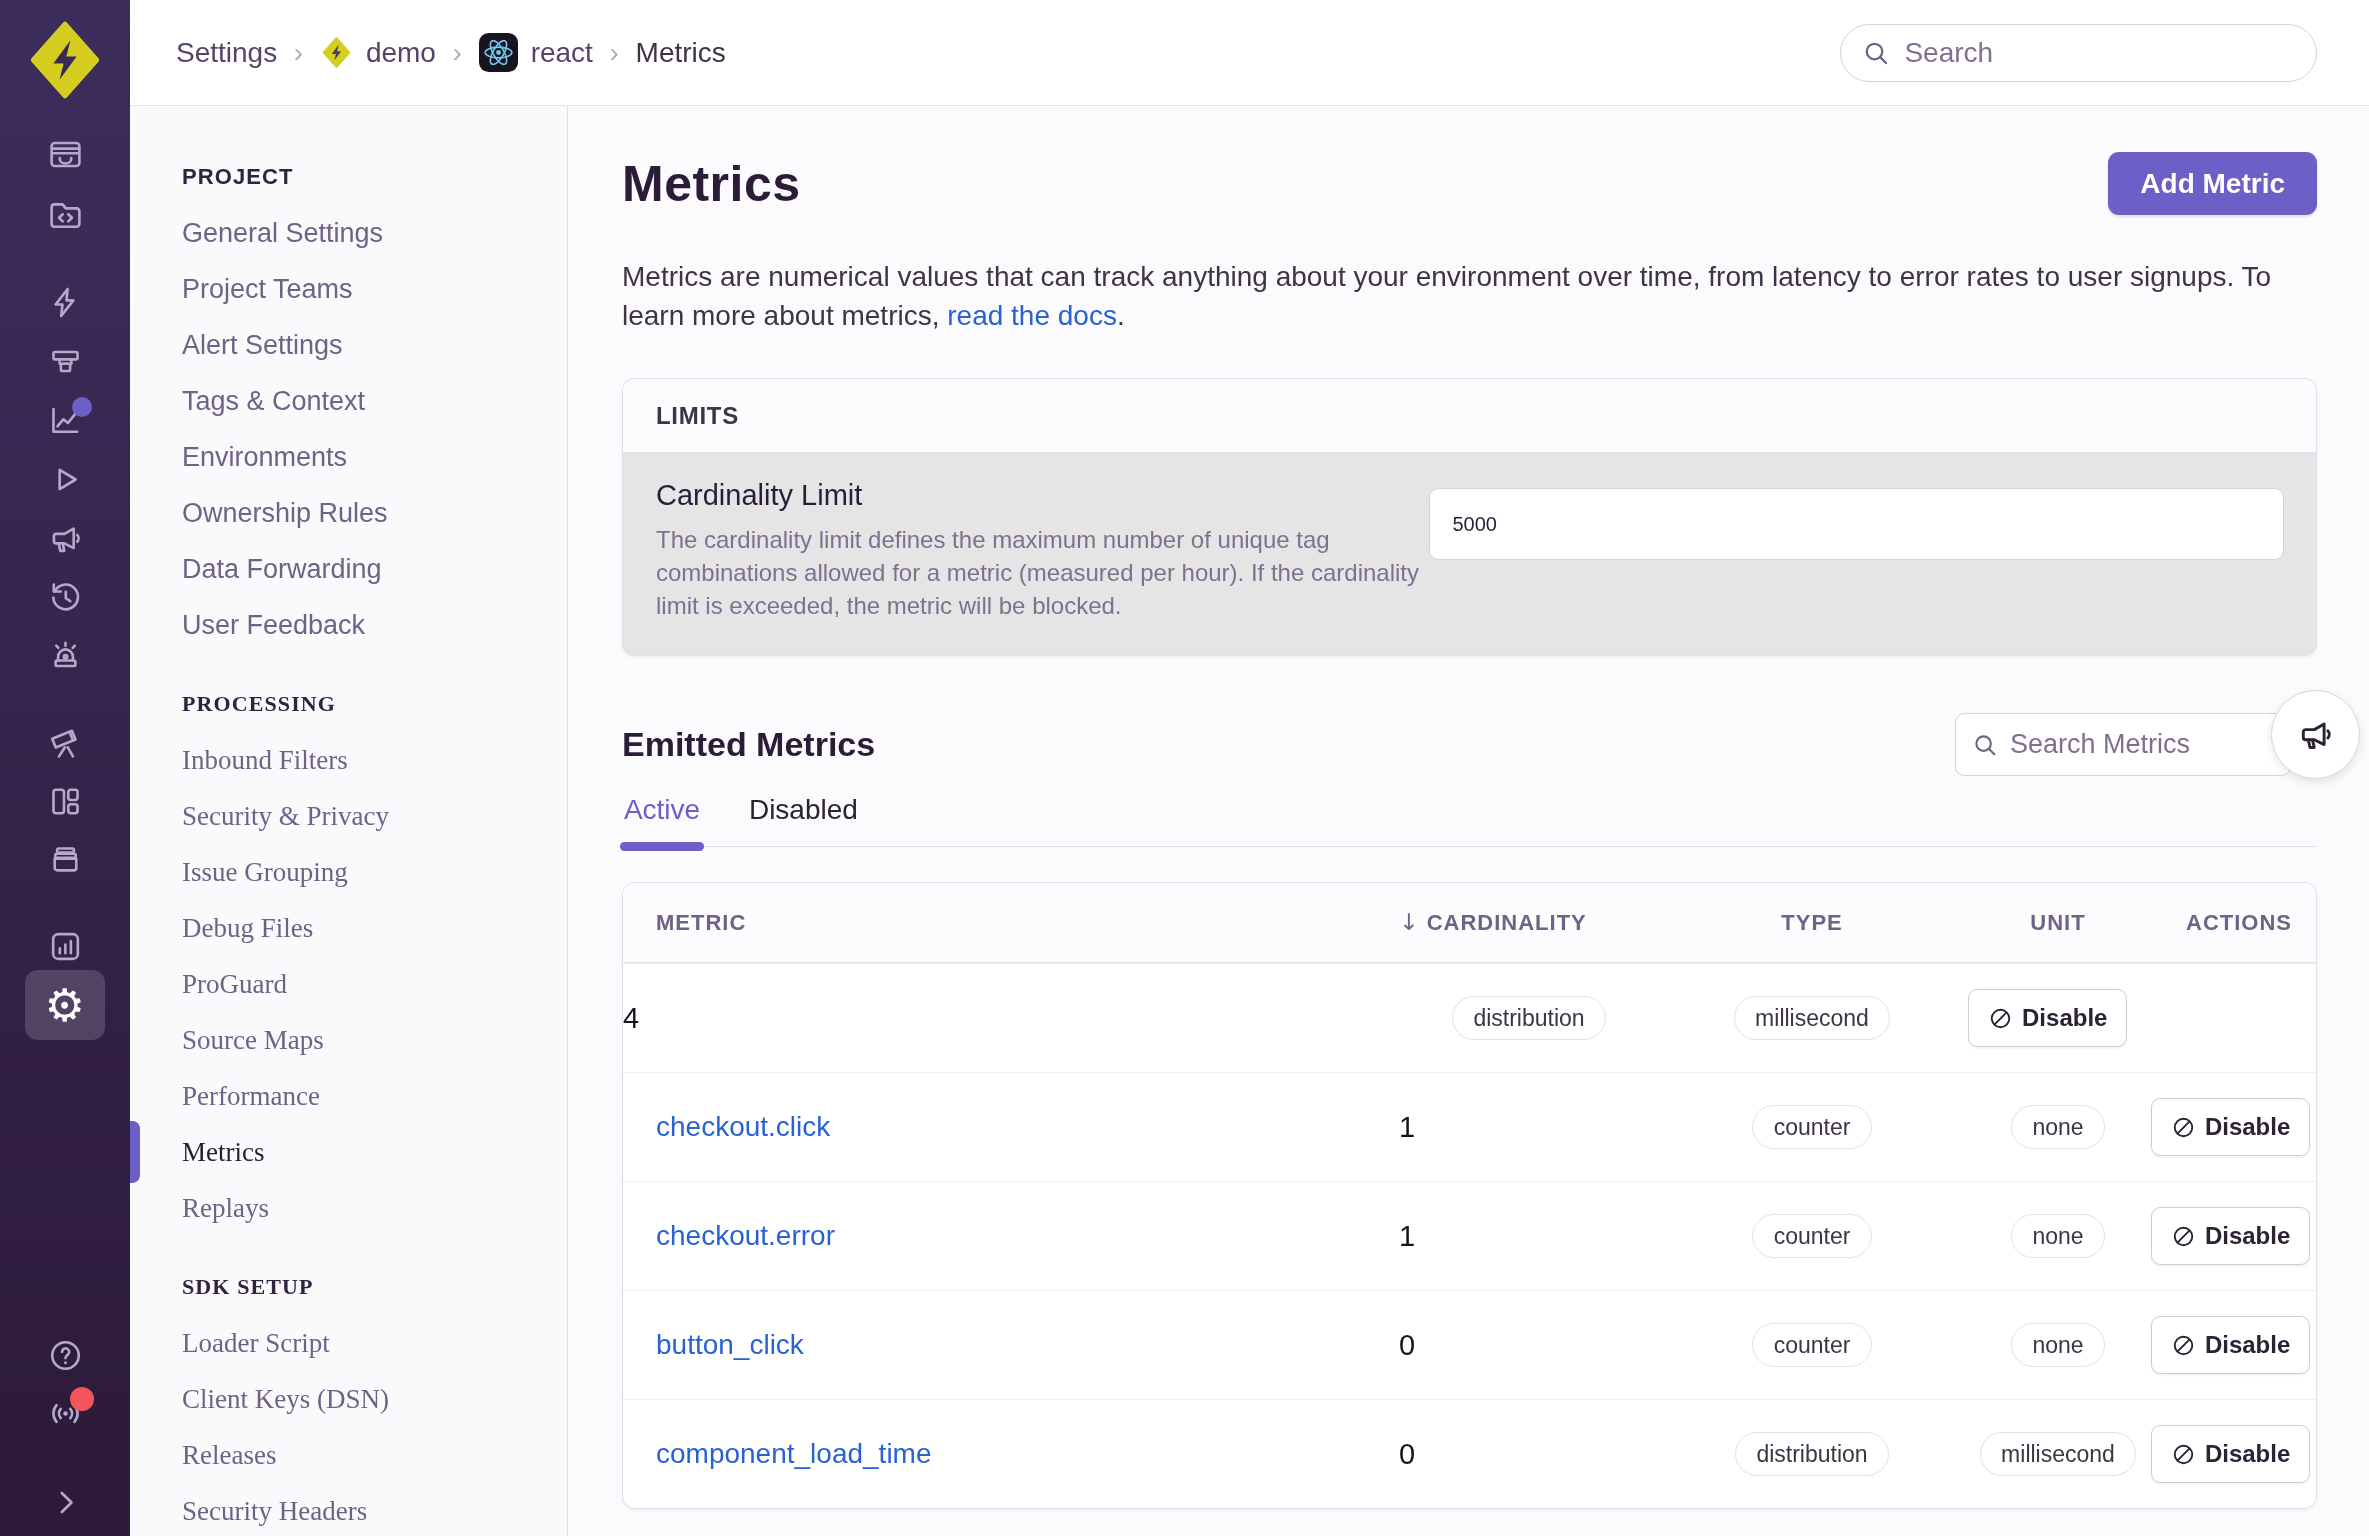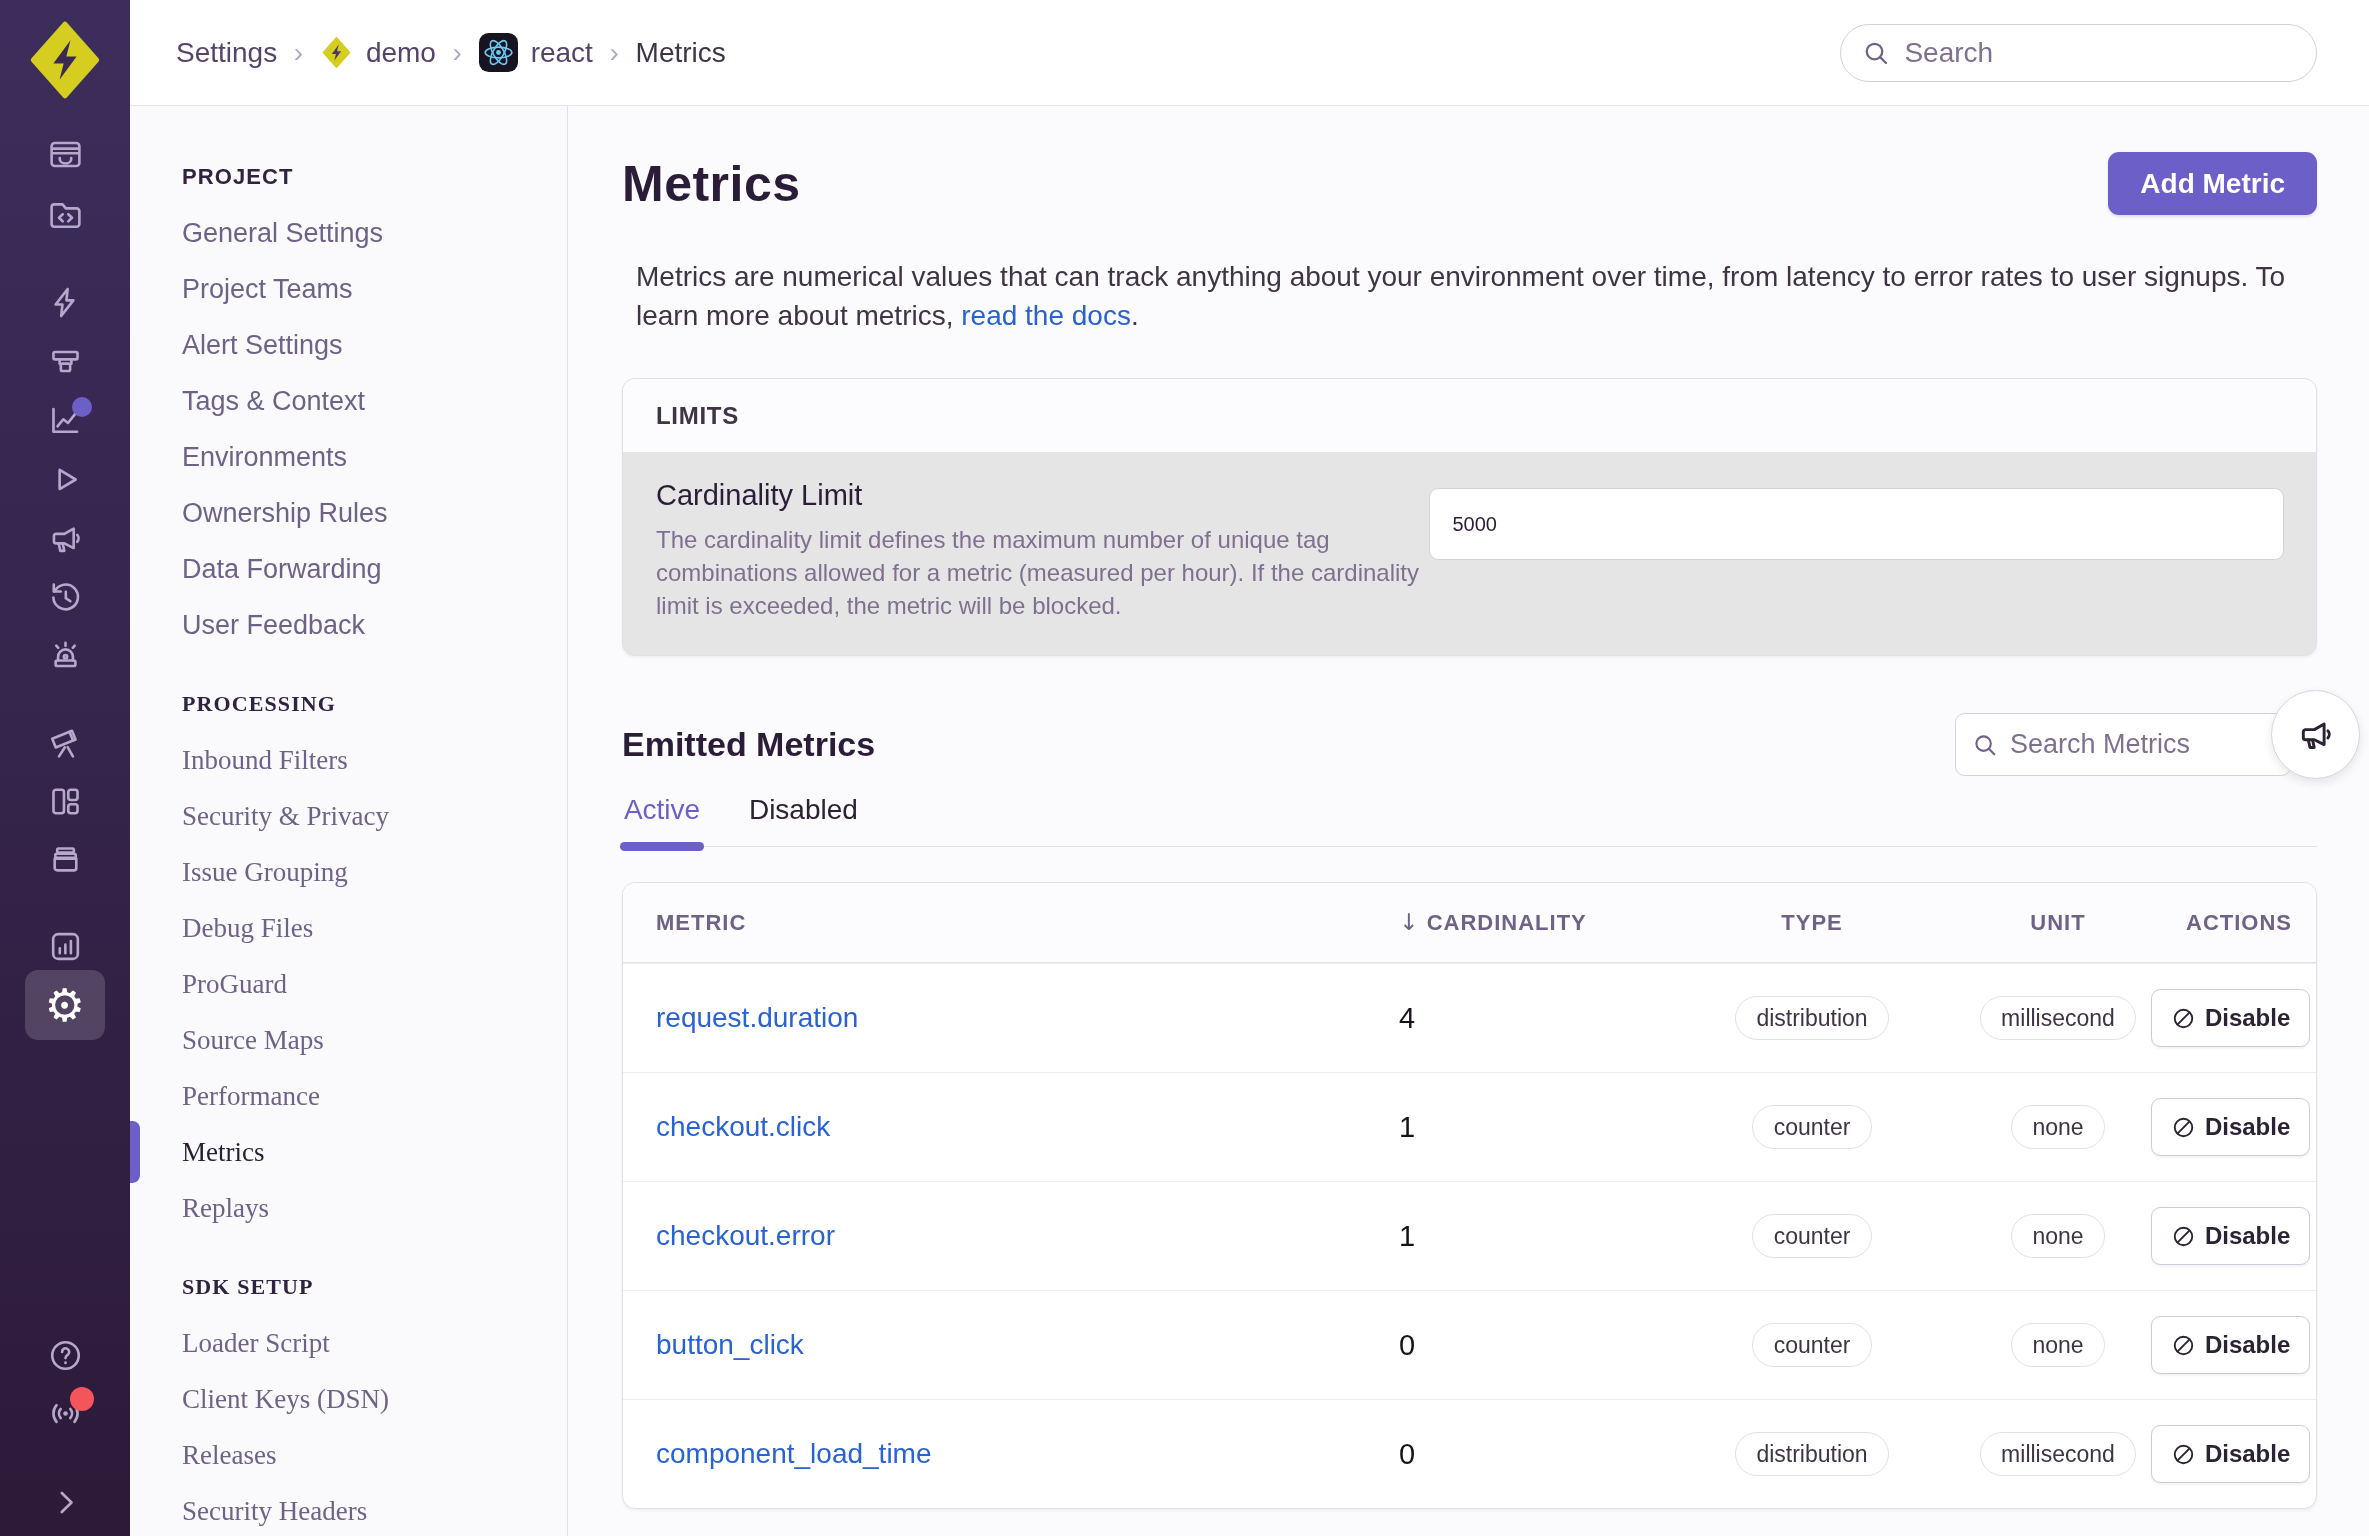--- a/index.html
+++ b/index.html
@@ -82,21 +82,21 @@
     position:absolute; left:570px; top:106px; right:0; bottom:0;
     background:#FBFAFC; padding:0 52px 0 52px; overflow:hidden;
   }
   .page-head { margin-top:45px; height:65px; display:flex; align-items:center; }
   .page-title { font-size:50px; font-weight:700; color:#2B1D38; letter-spacing:0.5px; }
   .add-btn {
     margin-left:auto; height:63px; padding:0 32px; background:#6C5FC7; color:#fff;
     border:none; border-radius:11px; font-size:28px; font-weight:700; font-family:inherit;
     display:flex; align-items:center; cursor:pointer; box-shadow:0 1.9px 2.8px rgba(43,34,51,0.12);
   }
-  .page-desc { margin-top:41px; font-size:28px; line-height:39px; color:#3E3446;margin-left:14px; }
+  .page-desc { margin-top:41px; font-size:28px; line-height:39px; color:#3E3446; }
   .page-desc a { color:#2962D2; text-decoration:none; cursor:pointer; }
 
   .panel {
     margin-top:43px; background:#e5e5e5; border:1.9px solid #E2DDE8; border-radius:13px;
     box-shadow:0 1.9px 2.8px rgba(43,34,51,0.05); overflow:hidden;
   }
   .panel-header {
     height:74px; display:flex; align-items:center; padding:0 33px; background:#FCFBFD;
     border-bottom:1.9px solid #E7E2EC; font-size:24px; font-weight:700; color:#3E3446;
     letter-spacing:0.7px;
@@ -409,21 +409,20 @@
   <section class="table">
     <div class="tgrid thead">
       <div class="c-metric">Metric</div>
       <div class="c-card"><span class="sort-arrow">↓</span><span>Cardinality</span></div>
       <div class="c-type">Type</div>
       <div class="c-unit">Unit</div>
       <div class="c-actions">Actions</div>
     </div>
 
     <div class="tgrid trow">
-      <div class="c-metric"><a class="metric-link">request.duration</a></div>
       <div class="c-card card-val">4</div>
       <div class="c-type"><span class="pill">distribution</span></div>
       <div class="c-unit"><span class="pill">millisecond</span></div>
       <div class="c-actions"><button class="disable-btn">
             <svg viewBox="0 0 24 24" fill="none" stroke="currentColor" stroke-width="1.8" stroke-linecap="round">
               <circle cx="12" cy="12" r="8.4"></circle>
               <path d="M6.4 17.6 17.6 6.4"></path>
             </svg>
             <span>Disable</span>
           </button></div>

